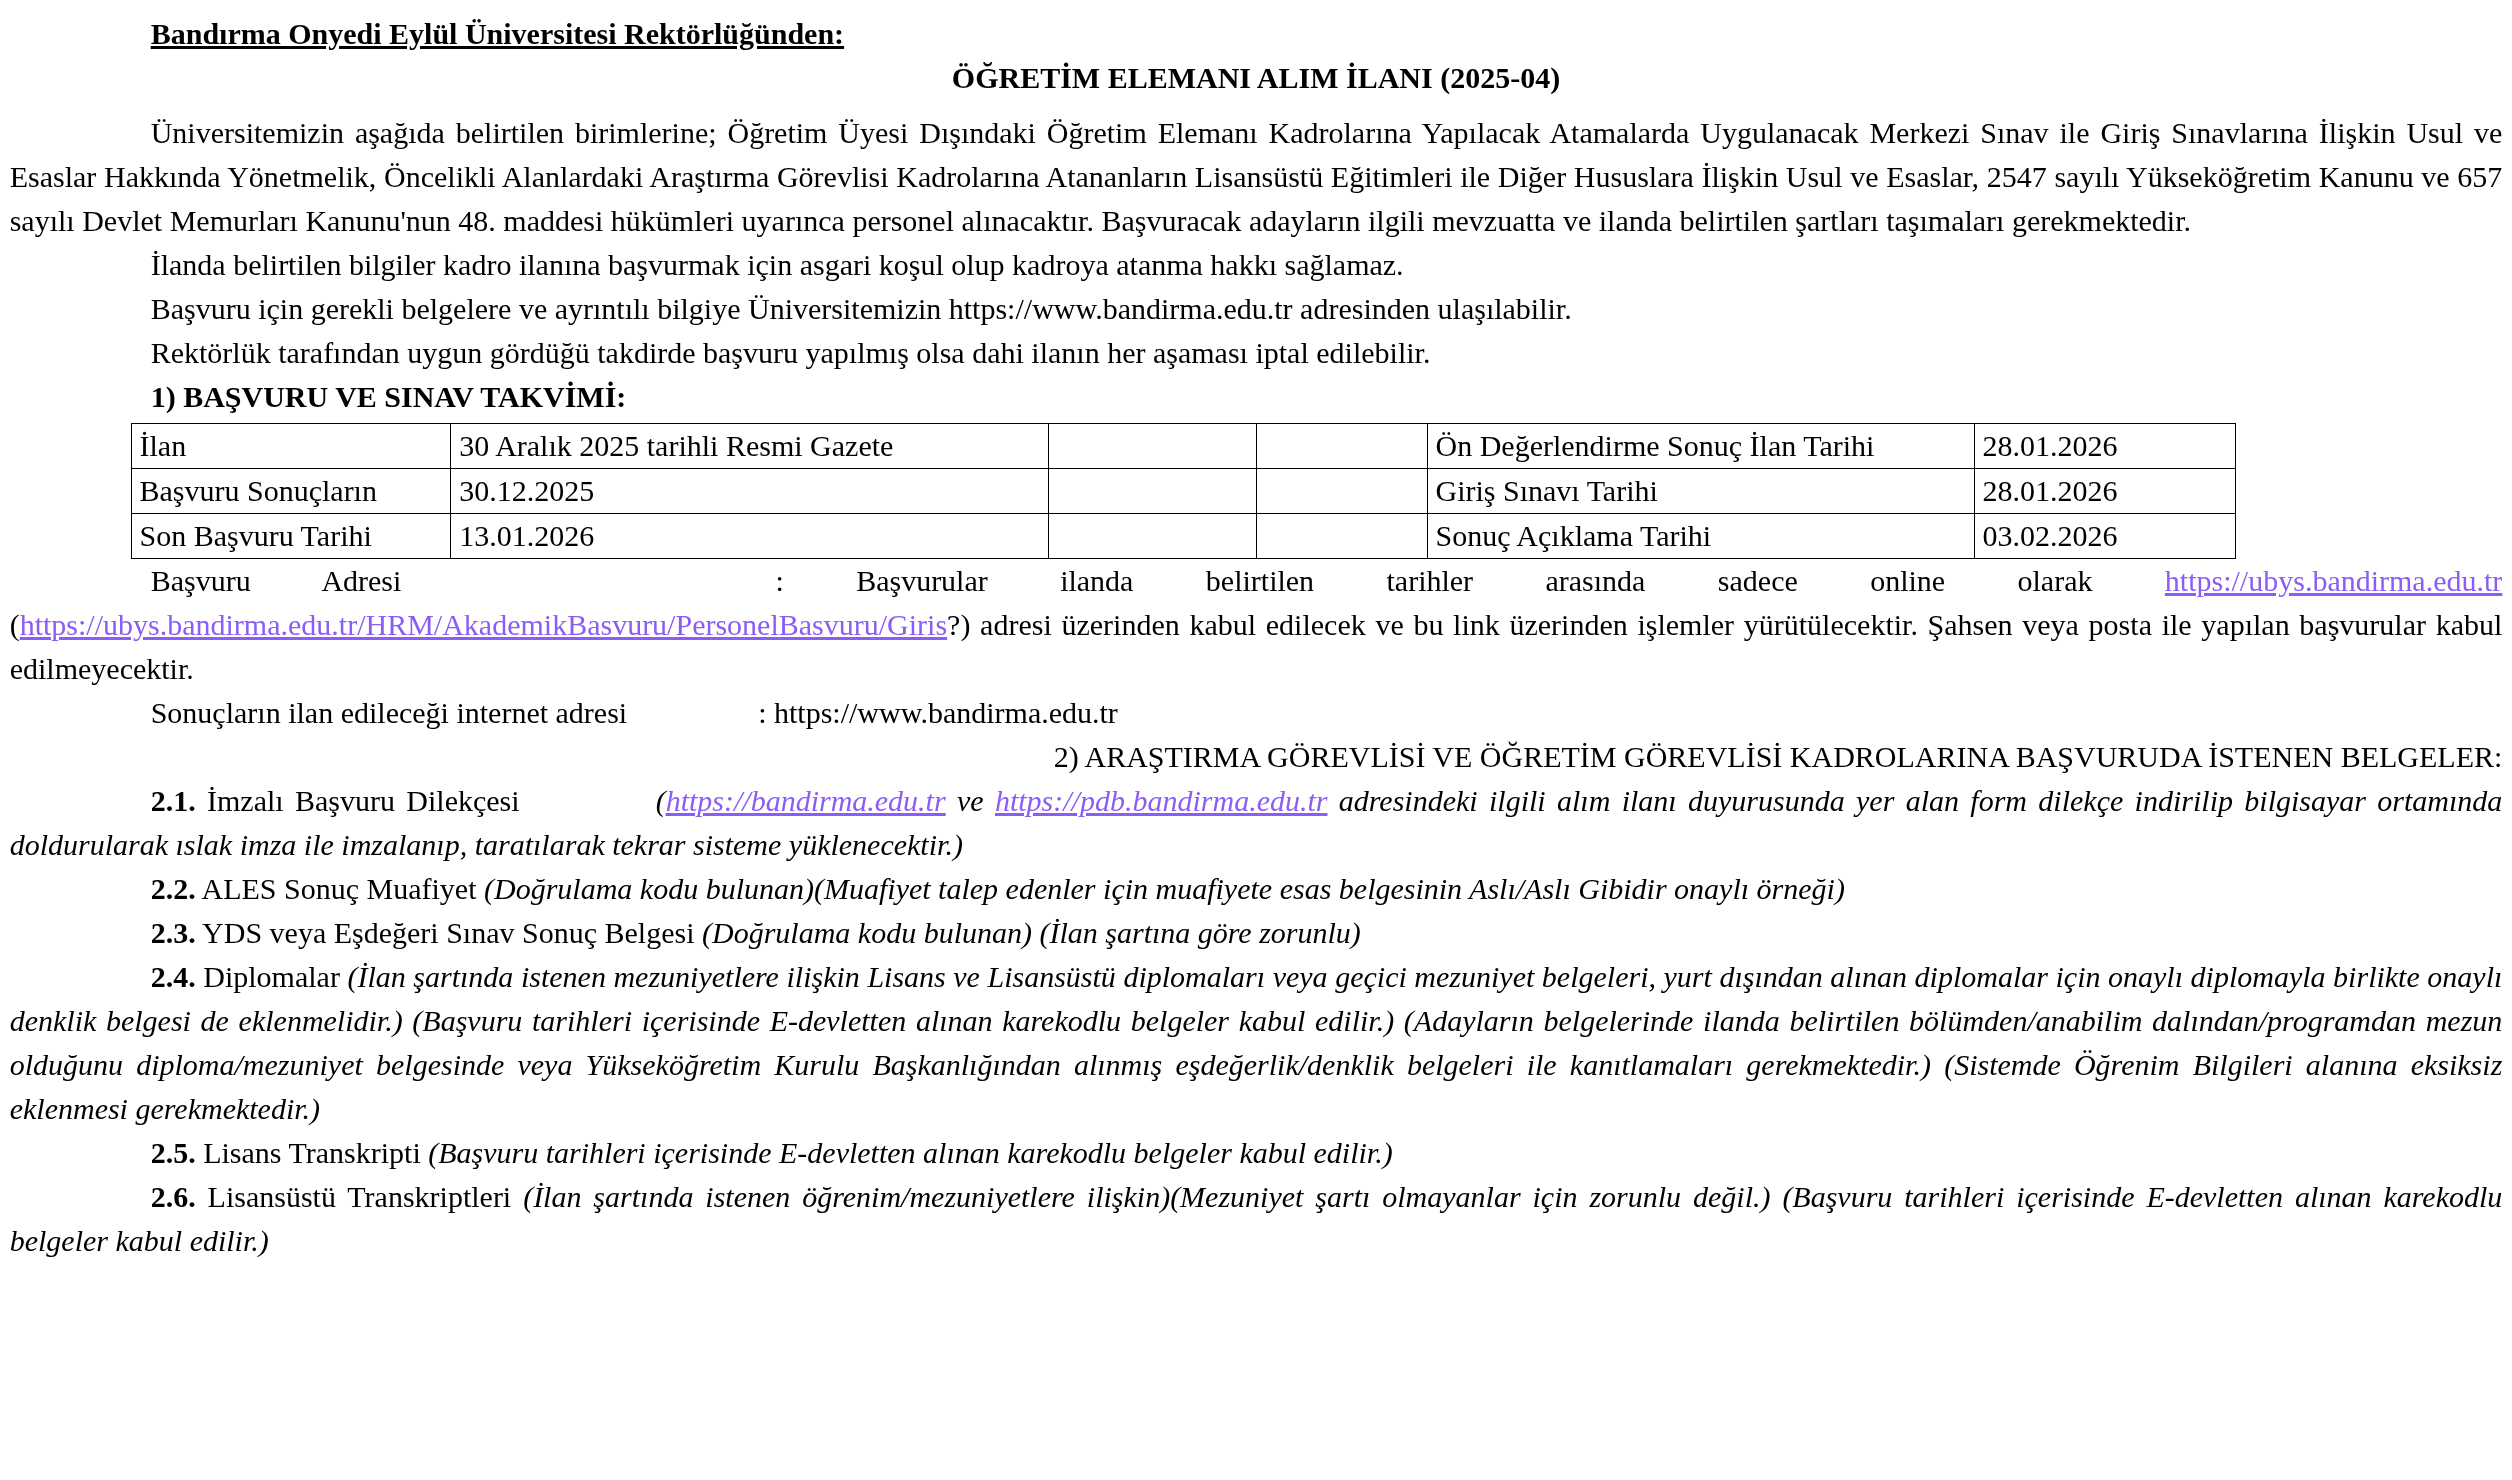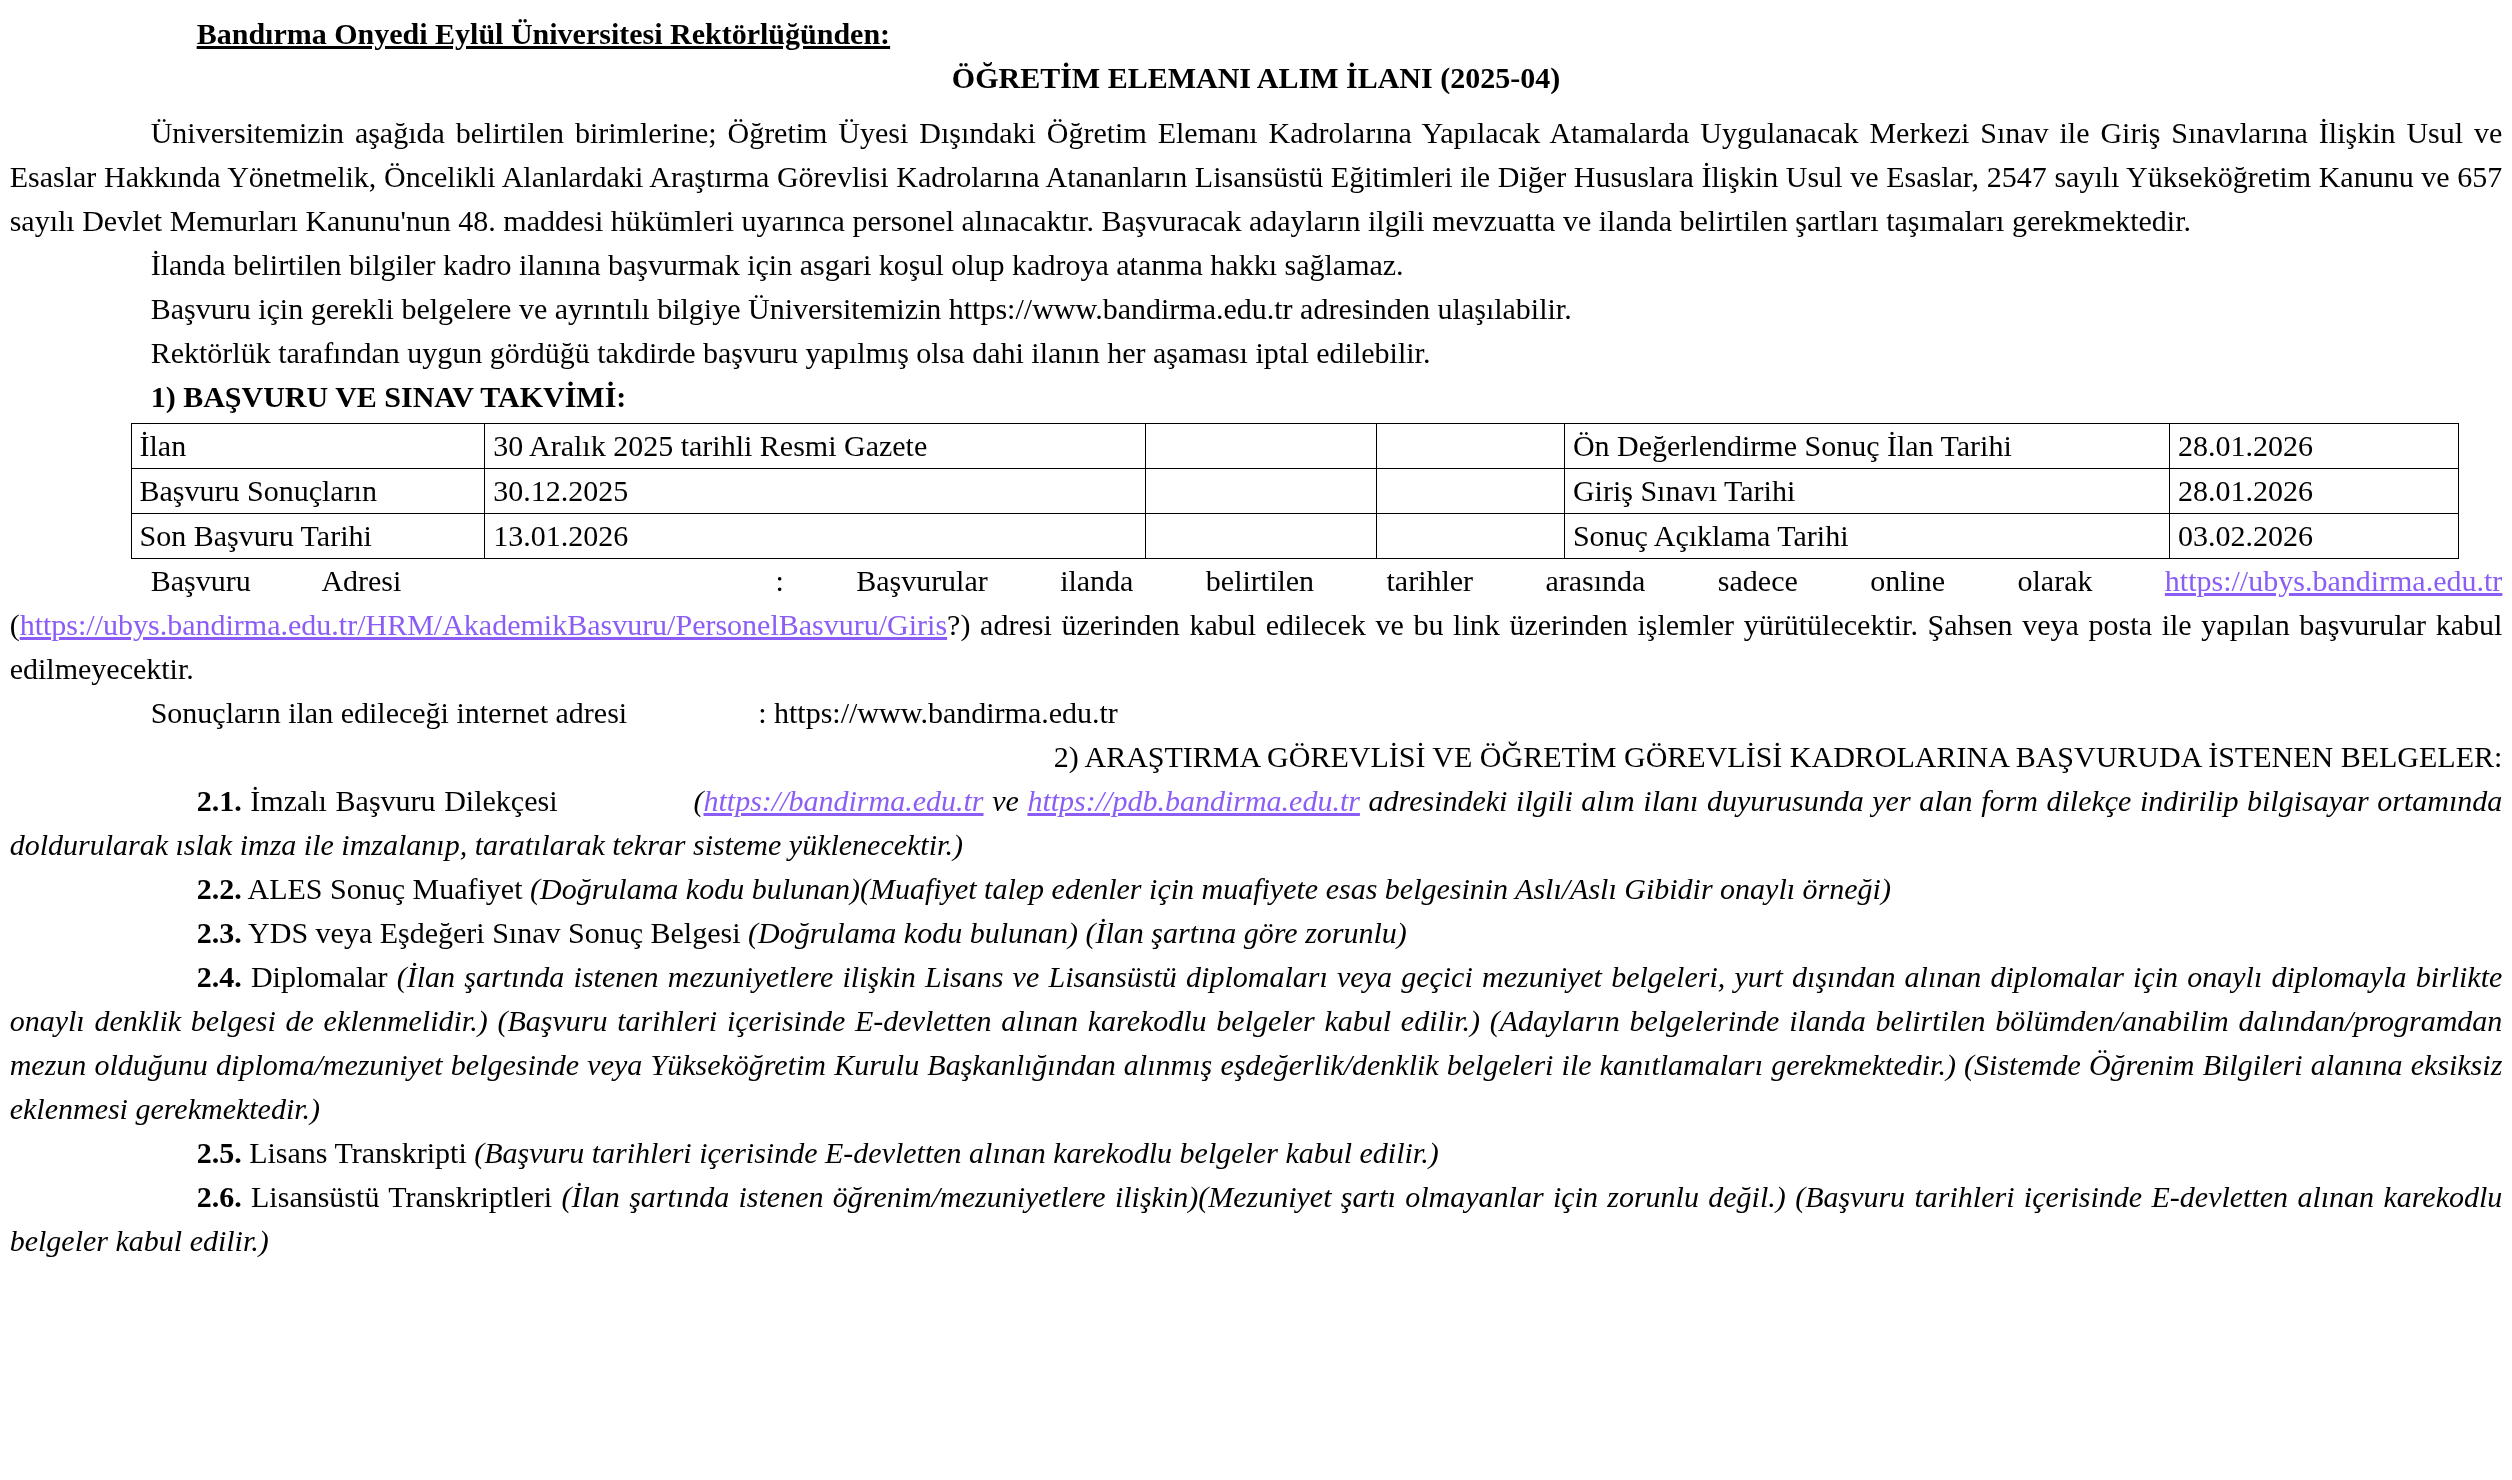--- a/index.html
+++ b/index.html
@@ -9,38 +9,38 @@
     background: #ffffff;
     color: #000000;
     font-family: "Liberation Serif", "DejaVu Serif", serif;
     font-size: 30px;
     line-height: 44px;
   }
   .page { padding: 11.6px 9.7px 0 9.7px; }
   p.para { margin: 0; }
   .indent { text-indent: 141px; }
   .justify { text-align: justify; }
-  .bold { font-weight: bold; margin-left: 46px; }
+  .bold { font-weight: bold; }
   .italic { font-style: italic; }
   .underline { text-decoration: underline; }
   .center { text-align: center; }
   .link { color: #8b5cf6; text-decoration: underline; cursor: pointer; }
   .gap { display: inline-block; height: 1px; }
   .gap-address { width: 374px; }
   .gap-results { width: 131px; }
   .gap-item { width: 136px; }
 
   .sec-heading-1 { margin-top: 58px; font-weight: bold; }
   .sec-heading-2 { margin-top: 49px; font-weight: normal; text-align: right; }
 
   table.schedule {
     border-collapse: collapse;
     margin-left: 121px;
     margin-top: 3.9px;
-    width: 2328px;
+    width: 2105px;
     table-layout: fixed;
   }
   table.schedule td {
     border: 1.9px solid #000000;
     height: 42px;
     padding: 0 7.8px;
     white-space: nowrap;
     overflow: hidden;
     vertical-align: middle;
   }

